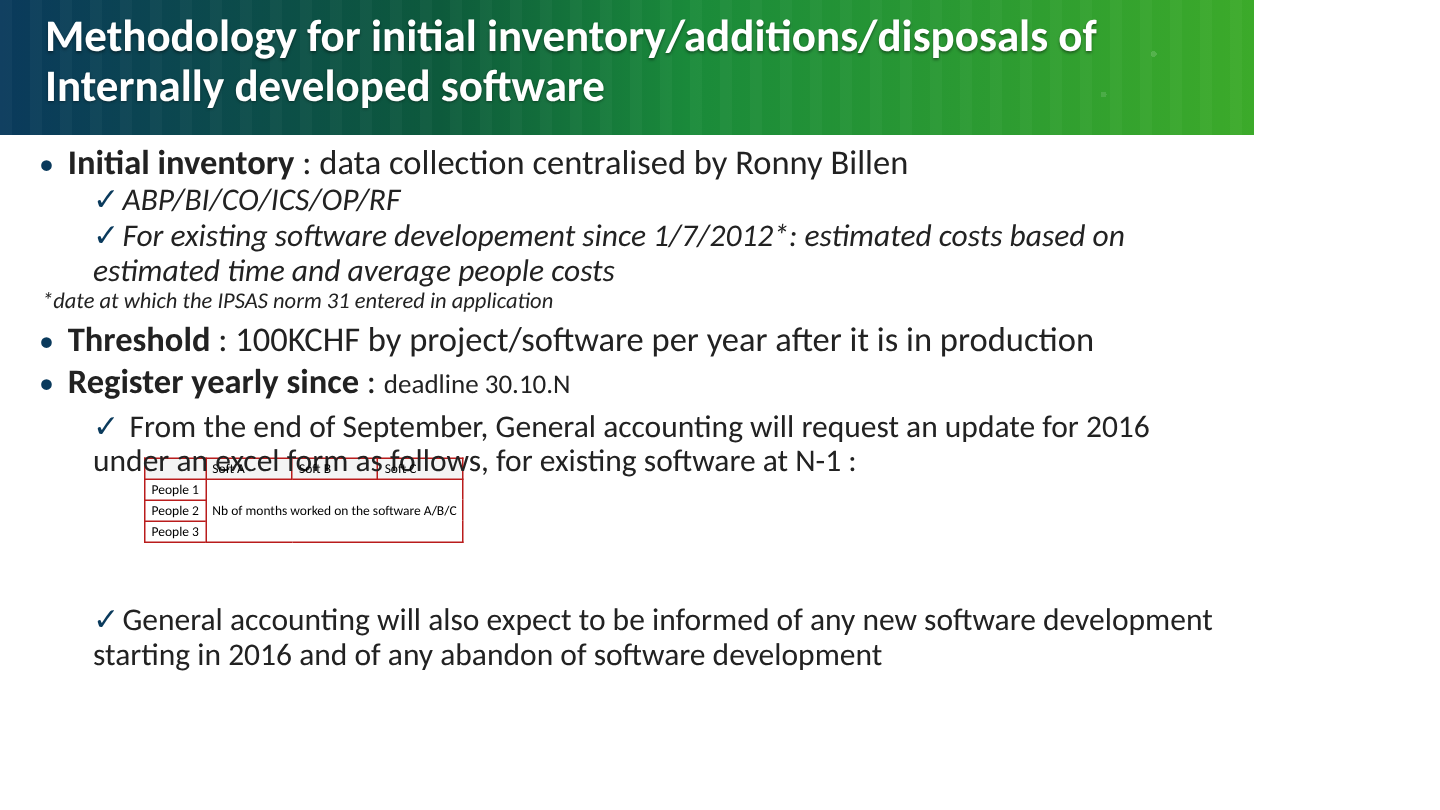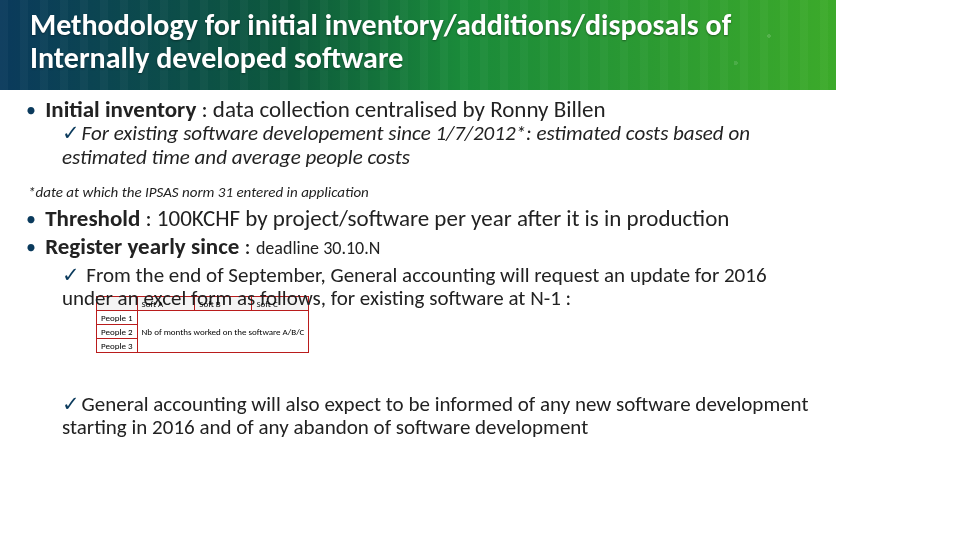--- a/index.html
+++ b/index.html
@@ -30,21 +30,21 @@
     text-shadow: 0 1px 2px rgba(0,0,0,0.4);
   }
   .body {
     padding: 4px 26px 0 26px;
     color: #222;
   }
   .l1 { font-size: 23px; line-height: 1.15; margin-top: 2px; }
   .l1 .b { color: #0a3a5c; font-size: 20px; margin-right: 4px; }
   .sub-ital { font-style: italic; font-size: 21px; line-height: 1.1; padding-left: 36px; }
   .check { color: #0a3a5c; font-style: normal; margin-right: 2px; }
-  .note { font-style: italic; font-size: 15px; padding-left: 2px; margin-top: 14px; margin-bottom: 4px; color: #222; }
+  .note { font-style: italic; font-size: 15px; padding-left: 2px; margin-top: 0; margin-bottom: 4px; color: #222; }
   .sm { font-size: 18px; }
   .sub-block { padding-left: 36px; font-size: 21px; line-height: 1.1; }
   .sub-block .row { margin-top: 4px; }
   .tbl-wrap { margin-left: 70px; margin-top: -14px; }
   table.mini {
     border-collapse: collapse;
     font-size: 9px;
     background: #fff;
   }
   table.mini th, table.mini td {
@@ -82,20 +82,23 @@
     <h1>Methodology for initial inventory/additions/disposals of Internally developed  software</h1>
   </div>
 
   <div class="body">
 
     <div class="l1">
       <span class="b">•</span>
       <b>Initial inventory</b><span> : data collection centralised by Ronny Billen</span>
     </div>
 
+    <div class="sub-ital">
+      <span class="check">✓</span><span>ABP/BI/CO/ICS/OP/RF</span>
+    </div>
     <div class="sub-ital">
       <span class="check">✓</span><span>For existing software developement since 1/7/2012*: estimated costs based on estimated time and average people costs</span>
     </div>
 
     <div class="note">*date at which the IPSAS norm 31 entered in application</div>
 
     <div class="l1">
       <span class="b">•</span>
       <b>Threshold</b><span> : 100KCHF by project/software per year after it is in production</span>
     </div>

